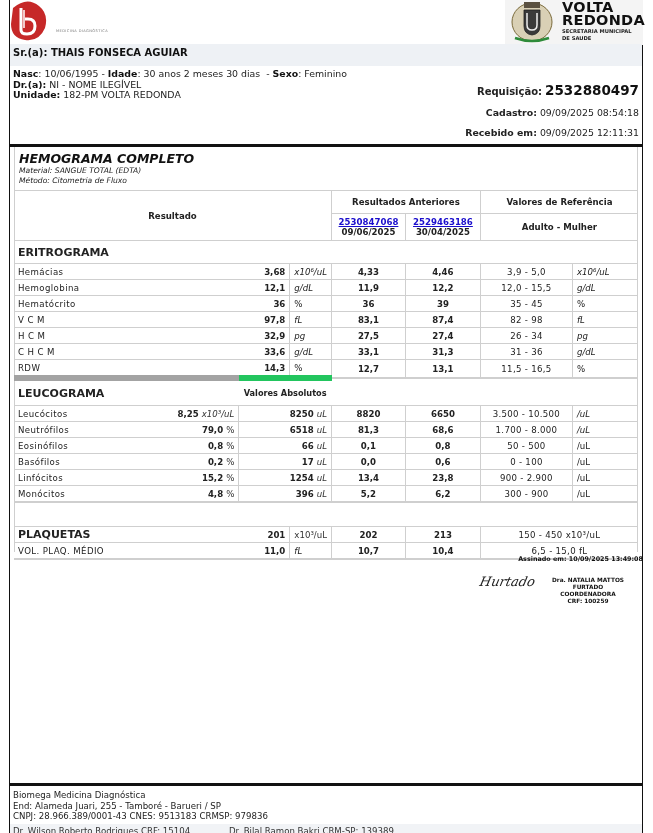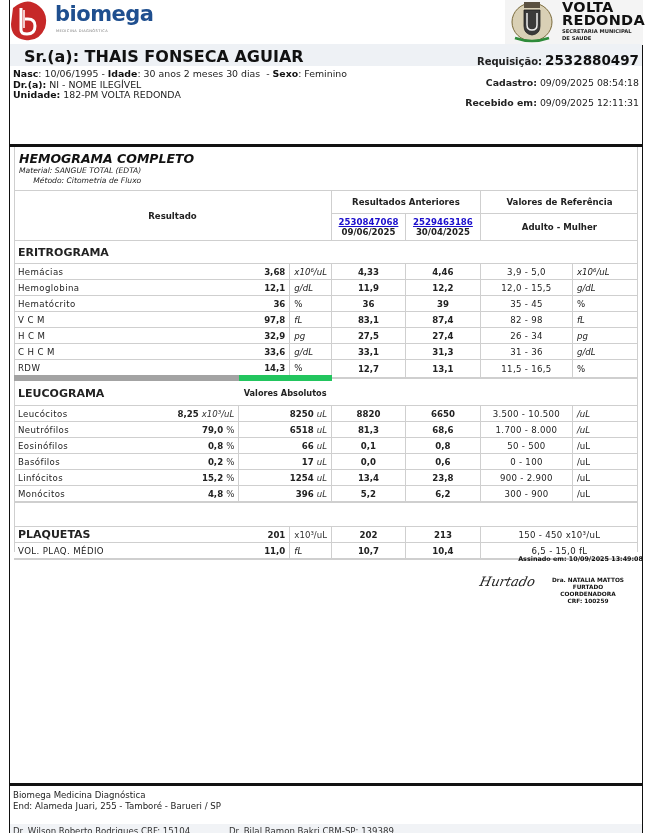--- a/index.html
+++ b/index.html
@@ -4,31 +4,31 @@
 <style>
   html, body { margin: 0; padding: 0; background: #ffffff; }
   body { width: 653px; height: 833px; position: relative; overflow: hidden; font-family: "DejaVu Sans", sans-serif; color: #111; }
   .frame { position: absolute; left: 9px; top: 0; width: 634px; height: 833px; border-left: 1.5px solid #111; border-right: 1.5px solid #111; box-sizing: border-box; }
   .logo-biomega { position: absolute; left: 9px; top: 0; width: 130px; height: 42px; }
   .logo-vr { position: absolute; left: 505px; top: 0; width: 138px; height: 45px; background: #f4f4f4; }
   .vr-emblem { position: absolute; left: 2px; top: 0; width: 50px; height: 44px; }
   .vr-text1 { position: absolute; left: 57px; top: 0px; font-weight: bold; font-size: 14.5px; line-height: 14px; color: #111; letter-spacing: 0.3px; }
   .vr-text2 { position: absolute; left: 57px; top: 28px; font-weight: bold; font-size: 5.2px; line-height: 6px; color: #222; }
   .patient-band { position: absolute; left: 10px; top: 44px; width: 632px; height: 22px; background: #eef1f5; }
-  .patient-name { position: absolute; left: 24px; top: 47px; font-weight: bold; font-size: 16px; color: #111; }
+  .patient-name { position: absolute; left: 13px; top: 47px; font-weight: bold; font-size: 10px; color: #111; }
   .info-left { position: absolute; left: 13px; top: 69px; font-size: 9.4px; line-height: 10.5px; color: #222; }
   .info-left b { color: #111; }
-  .info-right { position: absolute; right: 14px; top: 52px; text-align: right; font-size: 9.4px; color: #222; }
+  .info-right { position: absolute; right: 14px; top: 82px; text-align: right; font-size: 9.4px; color: #222; }
   .info-right .req { font-size: 10px; font-weight: bold; }
   .info-right .req-num { font-size: 13.5px; font-weight: bold; color: #111; }
   .info-right div { margin-bottom: 9px; }
   .sep-top { position: absolute; left: 9px; top: 144px; width: 634px; height: 3px; background: #111; }
   .exam-box { position: absolute; left: 14px; top: 147px; width: 624px; height: 405px; border-left: 1px solid #cfcfcf; border-right: 1px solid #cfcfcf; box-sizing: border-box; }
   .exam-title { position: absolute; left: 19px; top: 151px; font-weight: bold; font-style: italic; font-size: 12.5px; color: #111; }
-  .exam-meta { position: absolute; left: 19px; top: 166px; font-style: italic; font-size: 7.6px; line-height: 9.5px; color: #222; text-align: right; }
+  .exam-meta { position: absolute; left: 19px; top: 166px; font-style: italic; font-size: 7.6px; line-height: 9.5px; color: #222; }
   table.res { position: absolute; left: 14px; top: 190px; width: 624px; border-collapse: collapse; font-size: 8.6px; }
   table.res td { border: 1px solid #cfcfcf; padding: 0 4px; height: 15px; color: #222; white-space: nowrap; }
   table.res td.nob { border-left: none; border-right: none; }
   .hdr { font-weight: bold; text-align: center; color: #111; }
   .sec { font-weight: bold; color: #111; font-size: 11px; }
   .num { text-align: right; font-weight: bold; color: #111; }
   .cnum { text-align: center; font-weight: bold; color: #111; }
   .ref { text-align: center; color: #222; letter-spacing: 0.3px; }
   .unit { font-style: italic; color: #333; }
   .lbl { letter-spacing: 0.4px; color: #222; }
@@ -46,21 +46,20 @@
 <body>
 
 <div class="frame"></div>
 
 <div class="logo-biomega">
   <svg width="130" height="42" viewBox="0 0 130 42">
     <path d="M4 8 Q18 -4 30 6 Q40 14 36 28 Q30 42 16 40 Q2 38 2 24 Z" fill="#c62828"></path>
     <path d="M12 8 L12 30 Q12 34 18 34 Q26 34 26 26 Q26 19 19 19 L16 19" fill="none" stroke="#ffffff" stroke-width="3"></path>
     <path d="M15 10 L15 28" stroke="#ffffff" stroke-width="1.5"></path>
   </svg>
-  <span style="position:absolute;left:46px;top:2px;font-size:21px;font-weight:bold;color:#1f4f8f;letter-spacing:-0.5px;">biomega</span>
   <span style="position:absolute;left:47px;top:29px;font-size:3.6px;color:#777;letter-spacing:0.4px;">MEDICINA DIAGNÓSTICA</span>
 </div>
 
 <div class="logo-vr">
   <svg class="vr-emblem" viewBox="0 0 50 44">
     <ellipse cx="25" cy="22" rx="20" ry="19" fill="#d9d0b5" stroke="#7a6a3a" stroke-width="1"></ellipse>
     <rect x="17" y="2" width="16" height="6" fill="#5a5040"></rect>
     <path d="M17 10 H33 V26 Q33 34 25 35 Q17 34 17 26 Z" fill="#3a3a3a" stroke="#222" stroke-width="0.8"></path>
     <path d="M20 13 V25 Q20 30 25 30 Q30 30 30 25 V13" fill="none" stroke="#eee" stroke-width="1.5"></path>
     <path d="M8 38 Q25 44 42 38" fill="none" stroke="#2e8b3a" stroke-width="2.5"></path>
@@ -290,18 +289,19 @@
   <div>Dra. NATALIA MATTOS FURTADO</div>
   <div>COORDENADORA</div>
   <div>CRF: 100259</div>
 </div>
 
 <div class="sep-bottom"></div>
 
 <div class="footer">
   <div>Biomega Medicina Diagnóstica</div>
   <div>End: Alameda Juari, 255 - Tamboré - Barueri / SP</div>
+  <div>CNPJ: 28.966.389/0001-43 CNES: 9513183 CRMSP: 979836</div>
 </div>
 <div class="footer-band"></div>
 <div class="footer-docs">
   <span>Dr. Wilson Roberto Rodrigues CRF: 15104</span>
   <span>Dr. Bilal Ramon Bakri CRM-SP: 139389</span>
 </div>
 
 </body></html>

